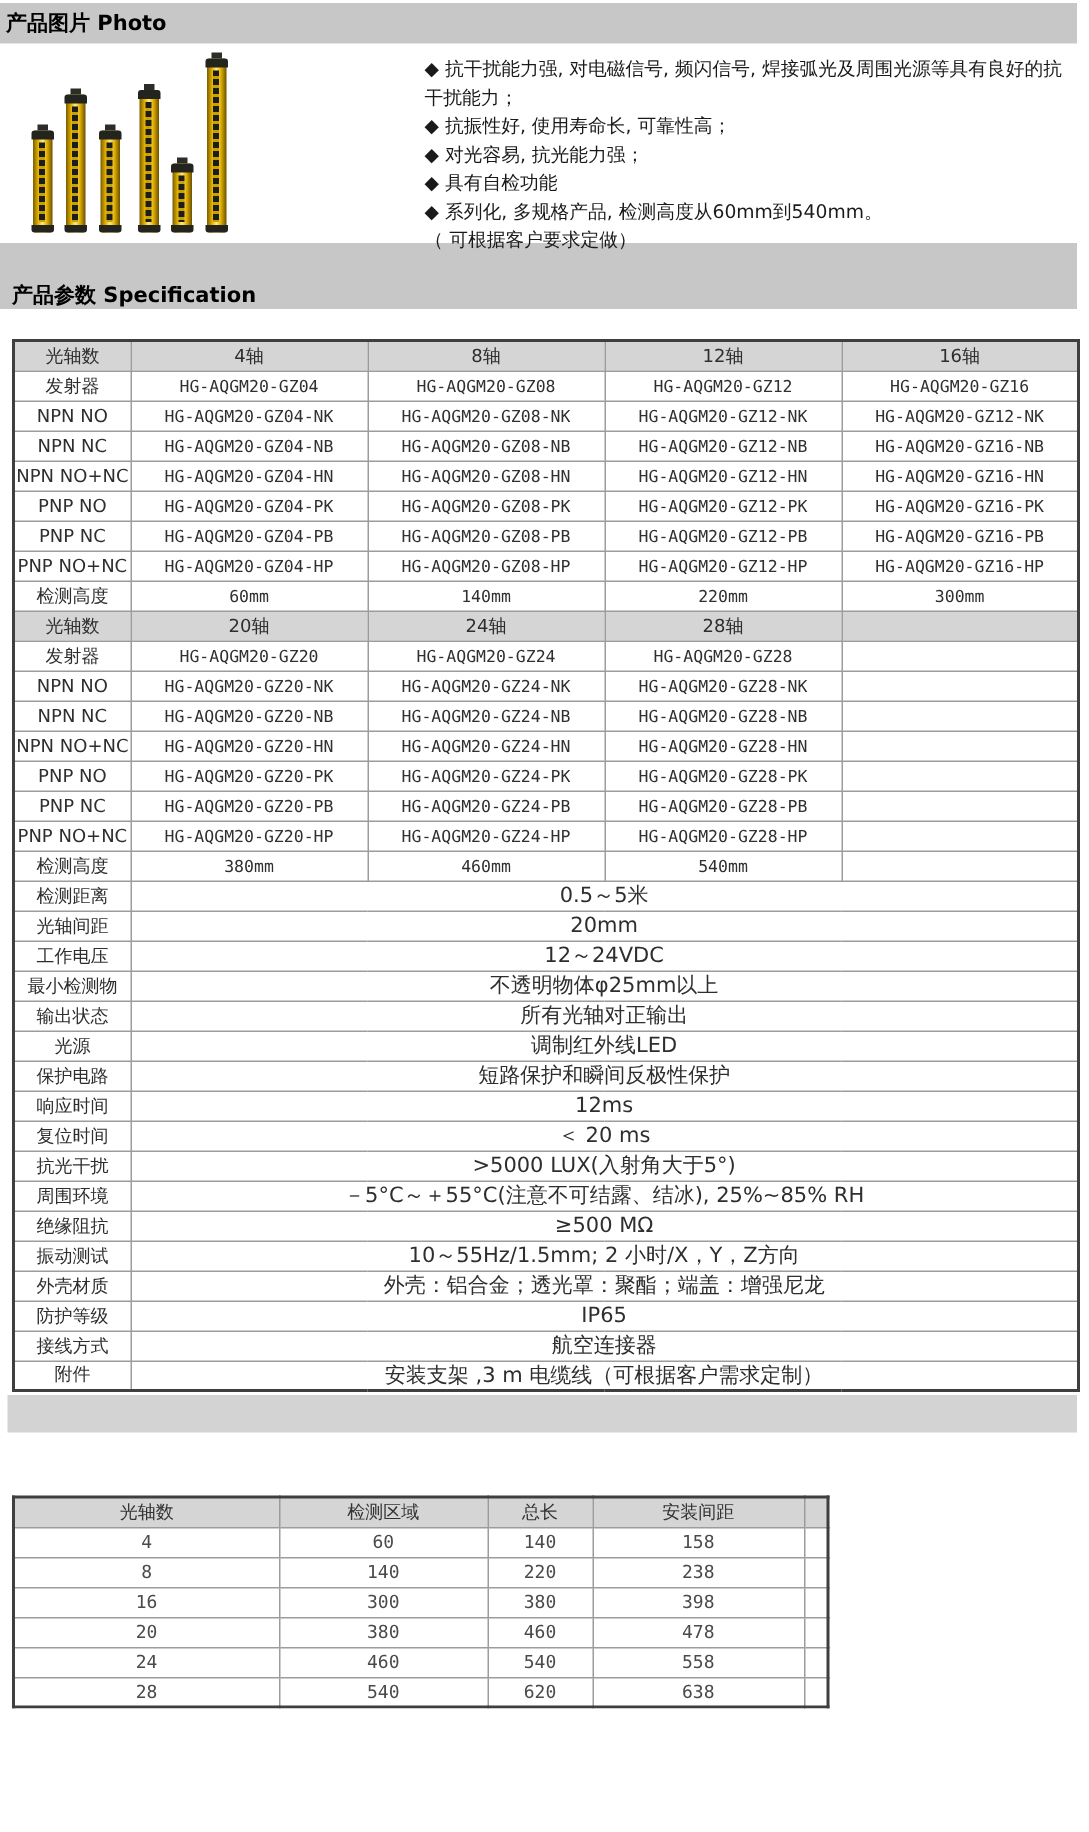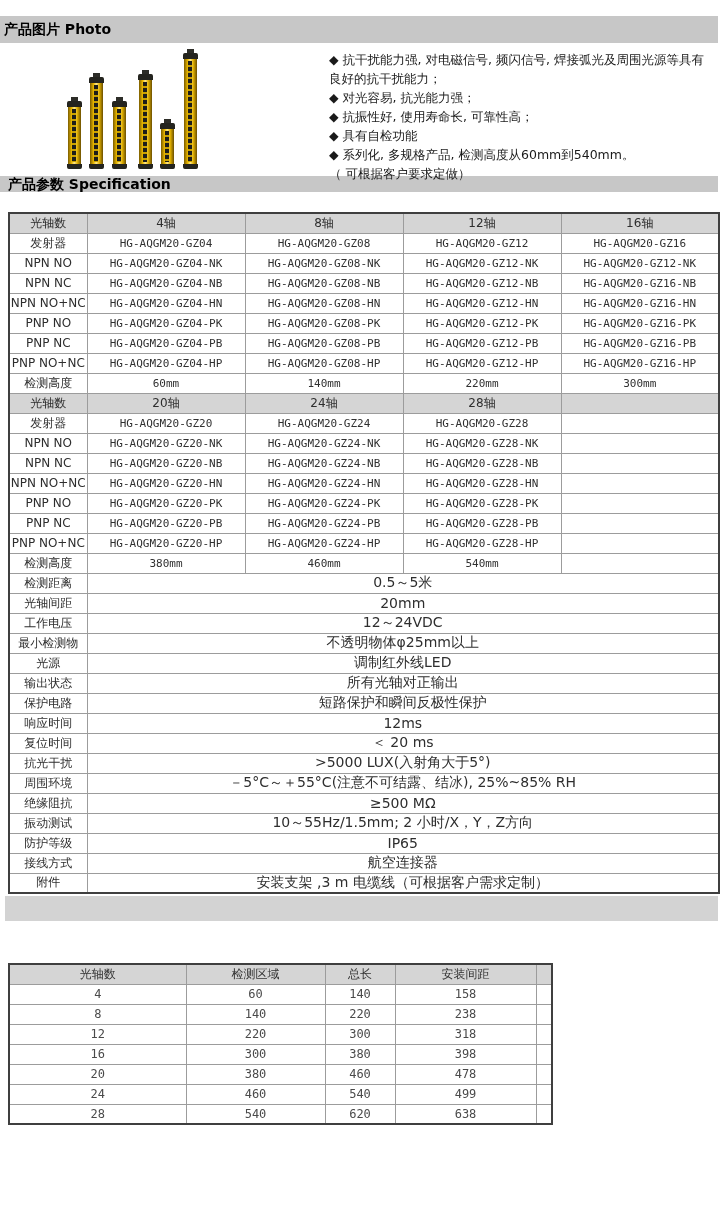--- a/index.html
+++ b/index.html
@@ -1,27 +1,27 @@
 <!DOCTYPE html>
 <html><head>
 <meta charset="utf-8">
 <style>
   * { margin:0; padding:0; box-sizing:border-box; }
   html,body { background:#ffffff; }
   body { width:726px; font-family:"DejaVu Sans","Liberation Sans",sans-serif; color:#000; }
   .page { width:726px; position:relative; }
 
   
-  .topbar { margin-top:16px; width:718px; height:27px; background:#c7c7c7;
+  .topbar { margin-top:2px; width:718px; height:27px; background:#c7c7c7;
             display:flex; align-items:center; }
   .topbar .t1 { font-weight:bold; font-size:14px; padding-left:4px; width:274px; }
   .topbar .t2 { font-weight:bold; font-size:14px; }
 
   
-  .photo-row { display:flex; width:718px; height:133px;padding-left:46px; }
+  .photo-row { display:flex; width:718px; height:133px; }
   .photo-box { width:283px; position:relative; }
   .bars { position:absolute; left:10px; top:8px; width:170px; height:120px; }
   .bar { position:absolute; bottom:2px; width:13px; border-radius:2px;
          background:linear-gradient(90deg,#7a5c00,#e8b600 28%,#ffe98a 48%,#dfae00 72%,#6b4f00); }
   .bar::before { content:""; position:absolute; top:0; left:-1px; right:-1px; height:6px;
                  background:#24241f; border-radius:2px 2px 0 0; }
   .bar::after { content:""; position:absolute; bottom:0; left:-1px; right:-1px; height:5px;
                 background:#24241f; border-radius:0 0 2px 2px; }
   .bar .strip { position:absolute; top:8px; bottom:7px; left:4px; width:4px;
                 background:repeating-linear-gradient(180deg,#1d1d1a 0 4px,#c9a100 4px 6px); }
@@ -30,21 +30,21 @@
   .b2 { left:34px;  height:92px; }
   .b3 { left:57px;  height:68px; }
   .b4 { left:83px;  height:95px; }
   .b5 { left:105px; height:46px; }
   .b6 { left:128px; height:116px; }
 
   .features { flex:1; padding:7px 4px 0 0; font-size:12.5px; line-height:19px; color:#1a1a1a; }
   .features div { list-style:none; }
 
   
-  .specbar { width:718px; height:16px; background:#c7c7c7; display:flex; align-items:flex-start;
+  .specbar { width:718px; height:44px; background:#c7c7c7; display:flex; align-items:flex-end;
              font-weight:bold; font-size:14px; padding-left:8px; }
 
   
   table { border-collapse:collapse; table-layout:fixed; }
   #spec-table { margin:20px 0 0 8px; width:710px; border:2px solid #3f3f3f; }
   #spec-table td { border:1px solid #9c9c9c; height:20px; text-align:center;
                    font-size:12px; color:#2e2e2e; overflow:hidden; white-space:nowrap; }
   #spec-table td.code { font-family:"DejaVu Sans Mono","Liberation Mono",monospace;
                         font-size:11px; color:#303030; }
   #spec-table td.lbl { font-size:12px; }
@@ -93,22 +93,22 @@
             <span class="strip"></span>
           </div>
         <div class="bar b6">
             <span class="knob"></span>
             <span class="strip"></span>
           </div>
       </div>
     </div>
     <div class="features">
         <div>◆ 抗干扰能力强, 对电磁信号, 频闪信号, 焊接弧光及周围光源等具有良好的抗干扰能力；</div>
+        <div>◆ 抗振性好, 使用寿命长, 可靠性高；</div>
         <div>◆ 对光容易, 抗光能力强；</div>
-        <div>◆ 抗振性好, 使用寿命长, 可靠性高；</div>
         <div>◆ 具有自检功能</div>
         <div>◆ 系列化, 多规格产品, 检测高度从60mm到540mm。</div>
         <div>（ 可根据客户要求定做）</div>
       </div>
   </div>
 
   <div class="specbar">
     <span>产品参数 Specification</span>
   </div>
 
@@ -257,28 +257,28 @@
         </tr>
         <tr>
           <td class="lbl">工作电压</td>
           <td class="val" colspan="4">12～24VDC</td>
         </tr>
         <tr>
           <td class="lbl">最小检测物</td>
           <td class="val" colspan="4">不透明物体φ25mm以上</td>
         </tr>
         <tr>
+          <td class="lbl">输出状态</td>
+          <td class="val" colspan="4">所有光轴对正输出</td>
+        </tr>
+        <tr>
           <td class="lbl">光源</td>
           <td class="val" colspan="4">调制红外线LED</td>
         </tr>
         <tr>
-          <td class="lbl">输出状态</td>
-          <td class="val" colspan="4">所有光轴对正输出</td>
-        </tr>
-        <tr>
           <td class="lbl">保护电路</td>
           <td class="val" colspan="4">短路保护和瞬间反极性保护</td>
         </tr>
         <tr>
           <td class="lbl">响应时间</td>
           <td class="val" colspan="4">12ms</td>
         </tr>
         <tr>
           <td class="lbl">复位时间</td>
           <td class="val" colspan="4">＜ 20 ms</td>
@@ -291,20 +291,24 @@
           <td class="lbl">周围环境</td>
           <td class="val" colspan="4">－5°C～＋55°C(注意不可结露、结冰), 25%~85% RH</td>
         </tr>
         <tr>
           <td class="lbl">绝缘阻抗</td>
           <td class="val" colspan="4">≥500 MΩ</td>
         </tr>
         <tr>
           <td class="lbl">振动测试</td>
           <td class="val" colspan="4">10～55Hz/1.5mm;  2 小时/X，Y，Z方向</td>
+        </tr>
+        <tr>
+          <td class="lbl">外壳材质</td>
+          <td class="val" colspan="4">外壳：铝合金；透光罩：聚酯；端盖：增强尼龙</td>
         </tr>
         <tr>
           <td class="lbl">防护等级</td>
           <td class="val" colspan="4">IP65</td>
         </tr>
         <tr>
           <td class="lbl">接线方式</td>
           <td class="val" colspan="4">航空连接器</td>
         </tr>
         <tr>
@@ -340,45 +344,38 @@
           <td></td>
         </tr>
         <tr>
           <td>8</td>
           <td>140</td>
           <td>220</td>
           <td>238</td>
           <td></td>
         </tr>
         <tr>
-          <td>12</td>
-          <td>220</td>
-          <td>300</td>
-          <td>318</td>
-          <td></td>
-        </tr>
-        <tr>
           <td>16</td>
           <td>300</td>
           <td>380</td>
           <td>398</td>
           <td></td>
         </tr>
         <tr>
           <td>20</td>
           <td>380</td>
           <td>460</td>
           <td>478</td>
           <td></td>
         </tr>
         <tr>
           <td>24</td>
           <td>460</td>
           <td>540</td>
-          <td>499</td>
+          <td>558</td>
           <td></td>
         </tr>
         <tr>
           <td>28</td>
           <td>540</td>
           <td>620</td>
           <td>638</td>
           <td></td>
         </tr>
       </tbody>

